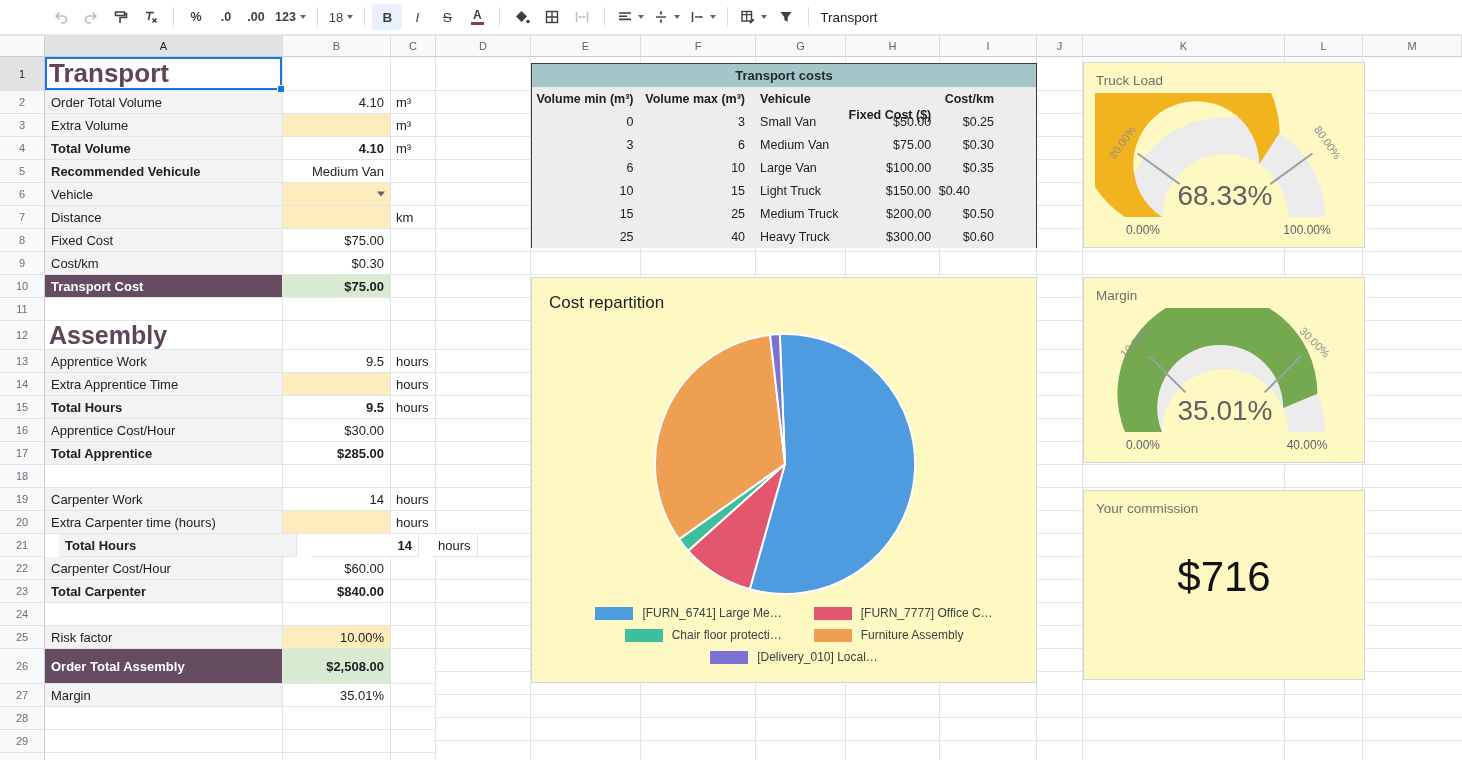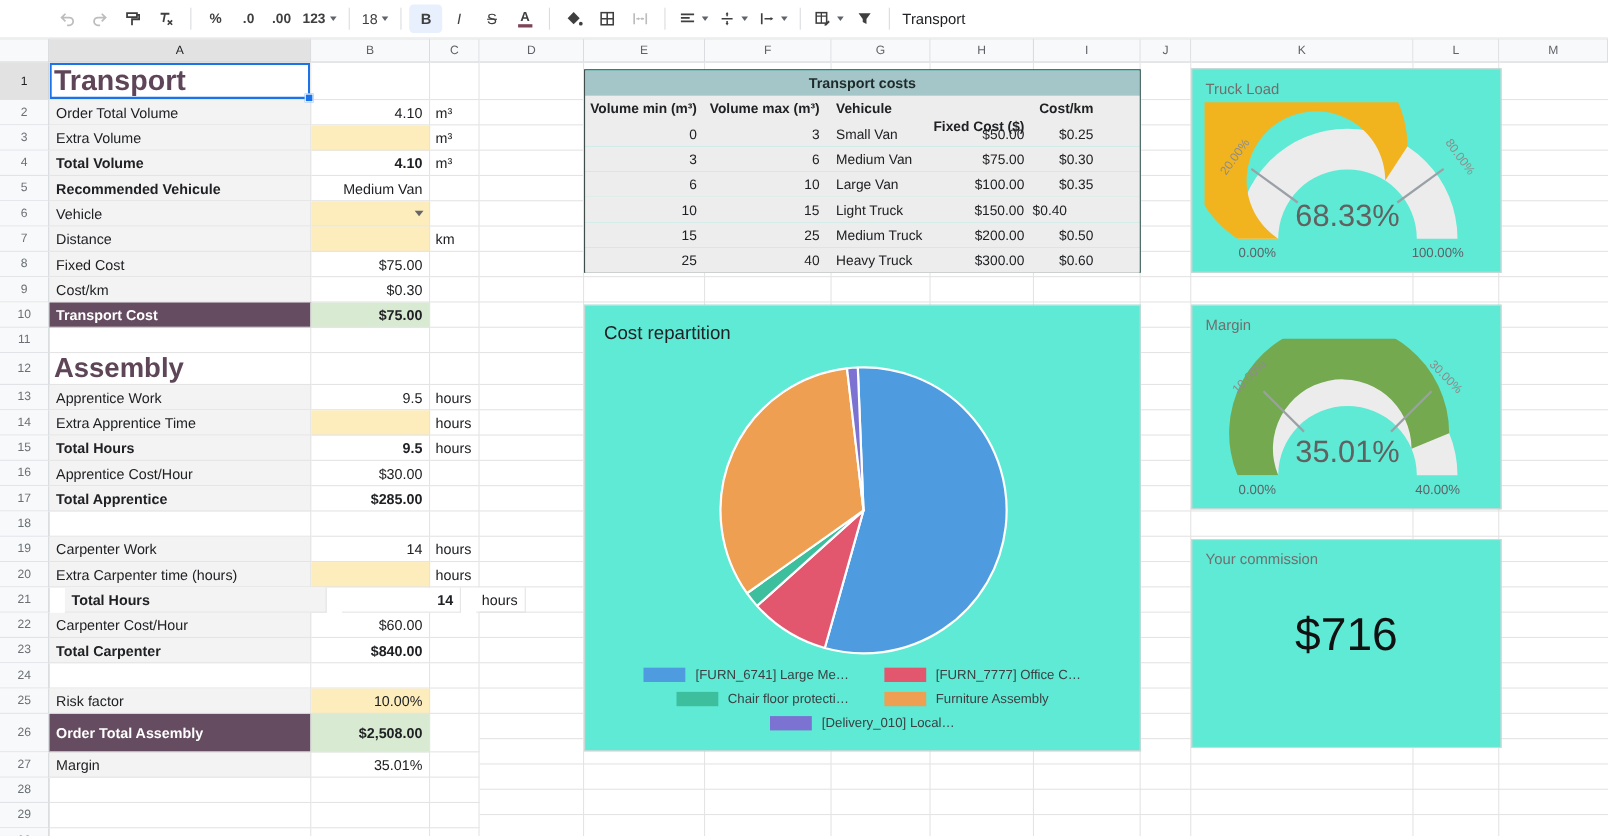--- a/index.html
+++ b/index.html
@@ -55,32 +55,32 @@
   .band{background:#664c60;color:#fff;font-weight:bold;}
   .bg-yellow{background:#fdedbc;}
   .bg-green{background:#d9ead3;}
   .sel{box-shadow:inset 0 0 0 2px #1a73e8;z-index:3;}
   .fillhandle{position:absolute;right:-3px;bottom:-3px;width:6px;height:6px;background:#1a73e8;
               border:1px solid #fff;z-index:4;}
   .dd{position:absolute;right:5px;top:50%;transform:translateY(-50%);width:0;height:0;
       border-left:4px solid transparent;border-right:4px solid transparent;border-top:5px solid #666;}
 
   
-  .card{position:absolute;background:#5eead4;z-index:2;box-sizing:border-box;}
+  .card{position:absolute;background:#fef9c3;z-index:2;box-sizing:border-box;}
   #cost-card{left:531px;top:6px;width:506px;height:185px;border:1px solid #3c3c3c;}
   .ct-title{height:23px;background:#a5c6c8;display:flex;align-items:center;justify-content:center;
             font-size:13px;font-weight:bold;color:#1d2a2b;}
   .ct-row{display:flex;height:23px;background:#ededed;}
   .ct-cell{box-sizing:border-box;font-size:12.5px;display:flex;align-items:center;white-space:nowrap;}
   .ct-head .ct-cell{font-weight:bold;}
 
   #pie-card{left:531px;top:220px;width:506px;height:406px;border:1px solid #d5d5d5;}
   #pie-title{position:absolute;left:17px;top:15px;font-size:17px;color:#202124;}
   #pie-svg{position:absolute;left:103px;top:36px;}
-  #pie-legend{position:absolute;left:0;top:328px;width:100%;}
+  #pie-legend{position:absolute;left:10px;top:328px;width:100%;}
   .leg-row{display:flex;justify-content:center;gap:32px;margin-bottom:8px;}
   .leg-item{display:flex;align-items:center;font-size:12px;color:#3c4043;}
   .leg-sw{width:38px;height:13px;margin-right:9px;flex:none;}
 
   .gauge-card{width:282px;height:186px;left:1083px;border:1px solid #d5d5d5;}
   #truck-card{top:5px;}
   #margin-card{top:220px;}
   .card-title{position:absolute;left:12px;top:10px;font-size:13.5px;color:#6f6f6f;}
   .gauge-svg{position:absolute;left:11px;top:30px;}
 

